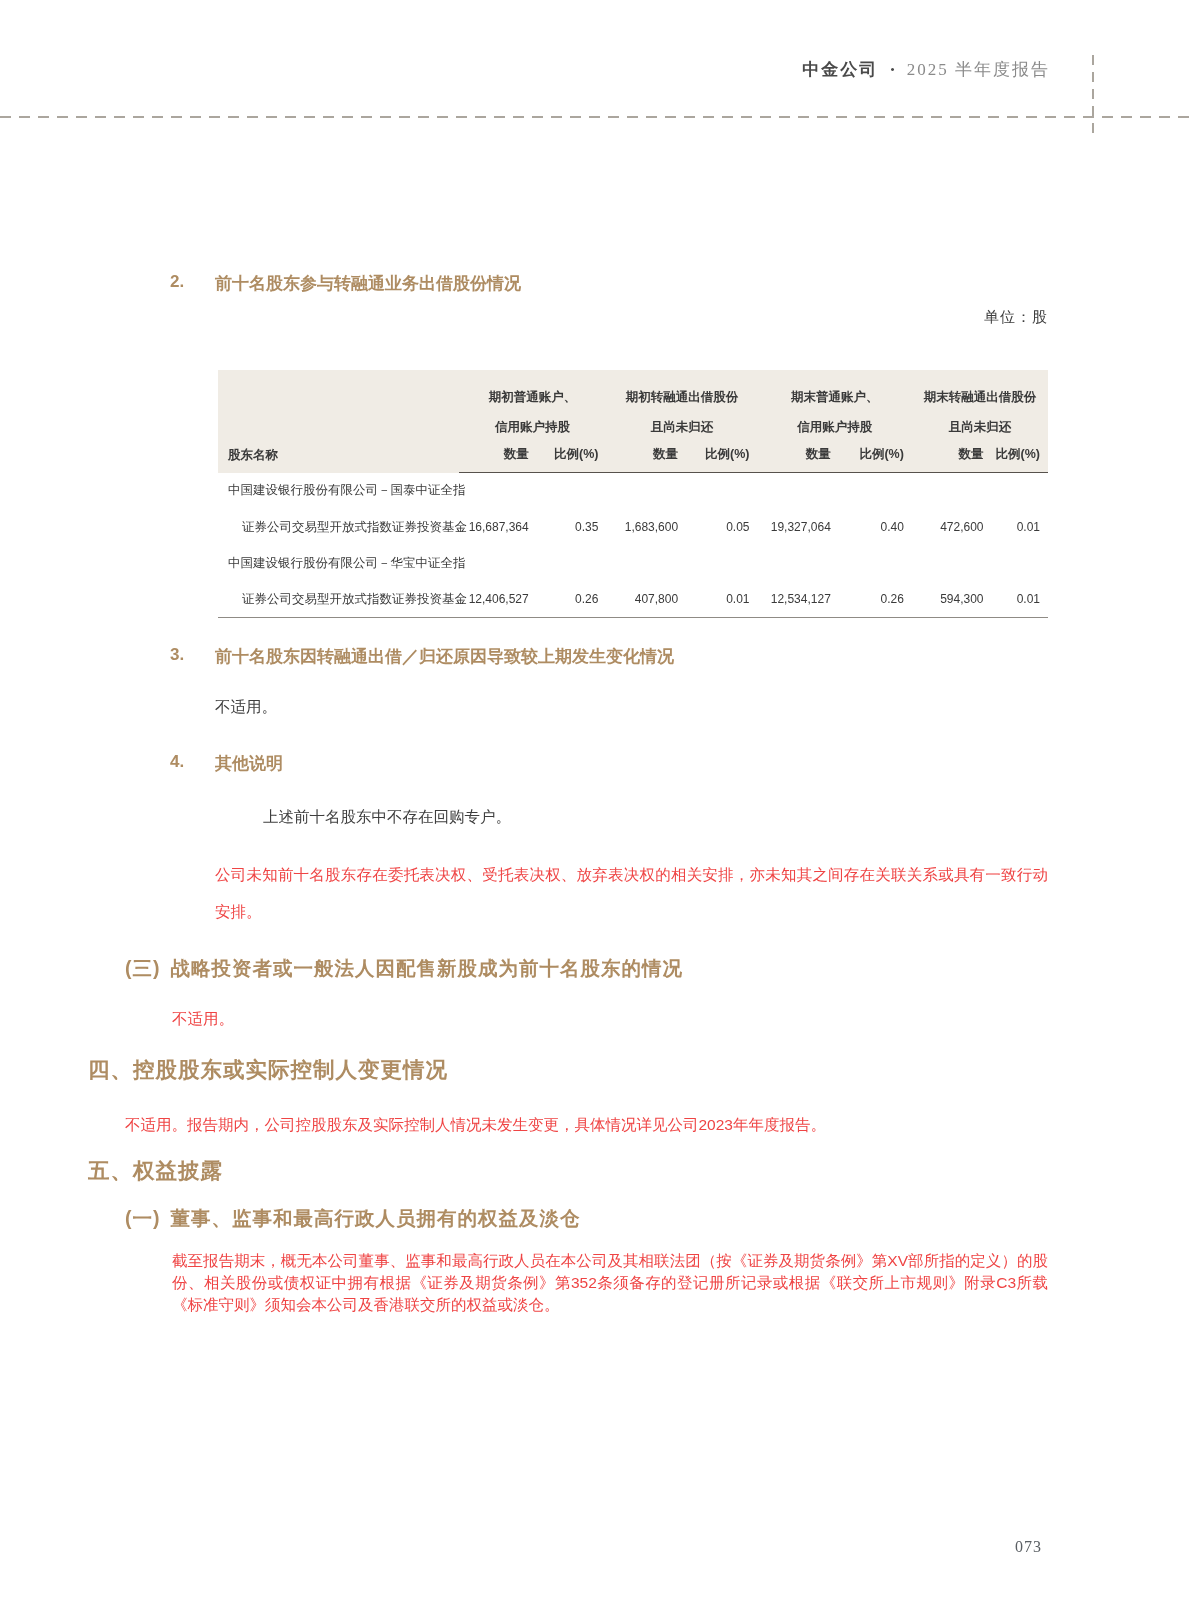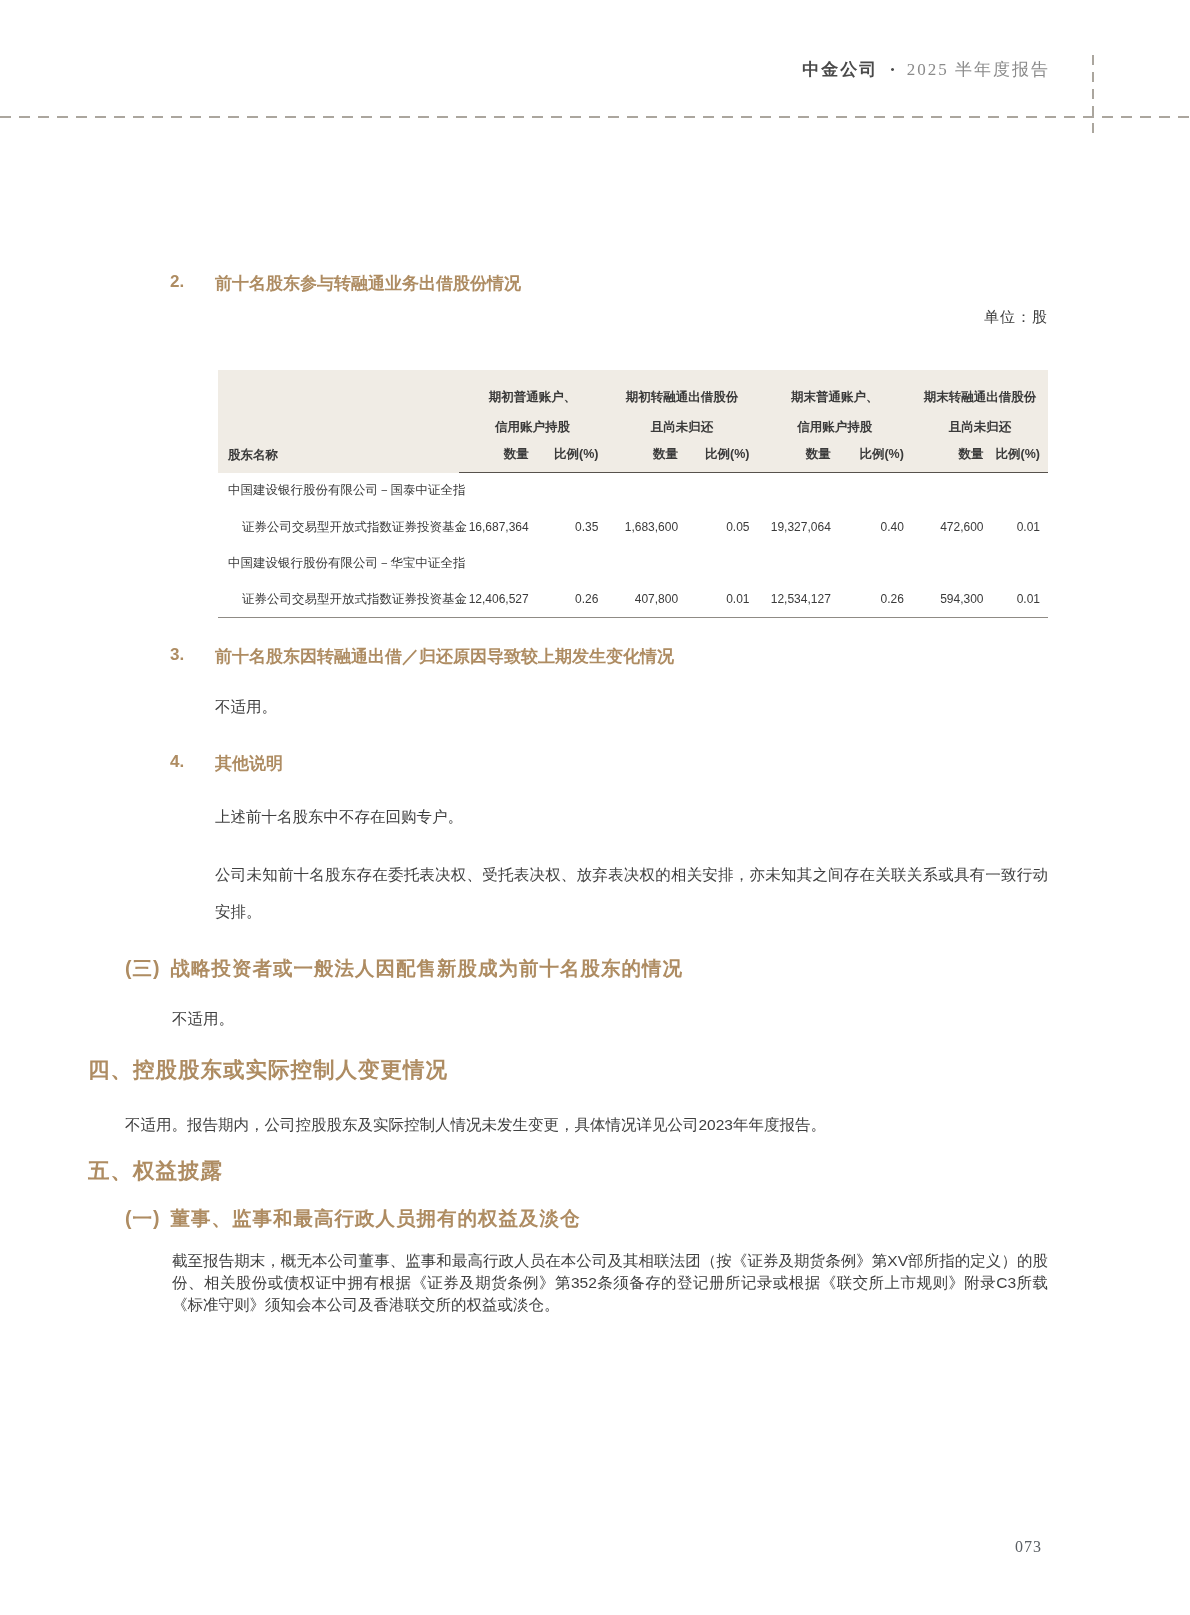--- a/index.html
+++ b/index.html
@@ -79,21 +79,21 @@
     font-size:19.5px;font-weight:bold;color:#ae8c62;letter-spacing:1px;
     display:flex;gap:10px;
   }
   .chap{
     position:absolute;left:88px;
     font-size:21.5px;font-weight:bold;color:#ae8c62;letter-spacing:1px;
     display:flex;
   }
   .para{
     position:absolute;
-    font-size:15.5px;color:#404040;line-height:37px;text-align:justify;
+    font-size:15.5px;color:#ef4444;line-height:37px;text-align:justify;
   }
   
   .pageno{
     position:absolute;top:1538px;right:148px;
     font-family:"Liberation Serif",serif;
     font-size:16px;color:#5a5f63;letter-spacing:1px;
   }
 </style>
 </head>
 <body>
@@ -195,21 +195,21 @@
   <div class="num-sec" style="top:645px;">
     <span class="no">3.</span>
     <span>前十名股东因转融通出借／归还原因导致较上期发生变化情况</span>
   </div>
   <div class="body-txt" style="top:688px;">不适用。</div>
 
   <div class="num-sec" style="top:752px;">
     <span class="no">4.</span>
     <span>其他说明</span>
   </div>
-  <div class="body-txt" style="top:798px;">上述前十名股东中不存在回购专户。</div>
+  <div class="body-txt" style="top:798px;margin-left:48px;">上述前十名股东中不存在回购专户。</div>
   <div class="para" style="top:856px;left:215px;right:142px;">公司未知前十名股东存在委托表决权、受托表决权、放弃表决权的相关安排，亦未知其之间存在关联关系或具有一致行动安排。</div>
 
   <div class="sub3" style="top:955px;">
     <span>(三)</span>
     <span>战略投资者或一般法人因配售新股成为前十名股东的情况</span>
   </div>
   <div class="para" style="top:1000px;left:172px;">不适用。</div>
 
   <div class="chap" style="top:1055px;">
     <span>四、</span>

